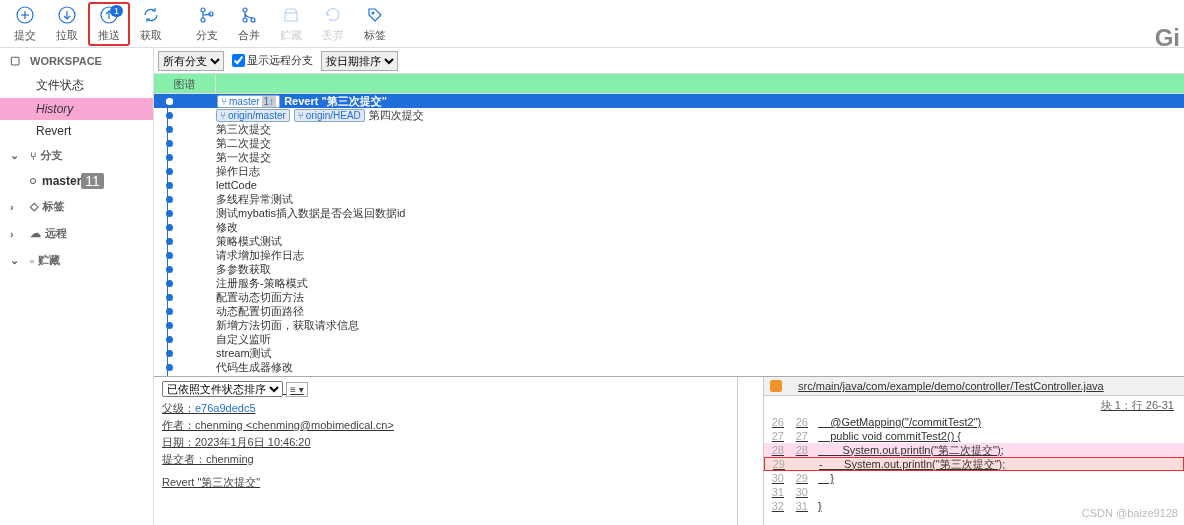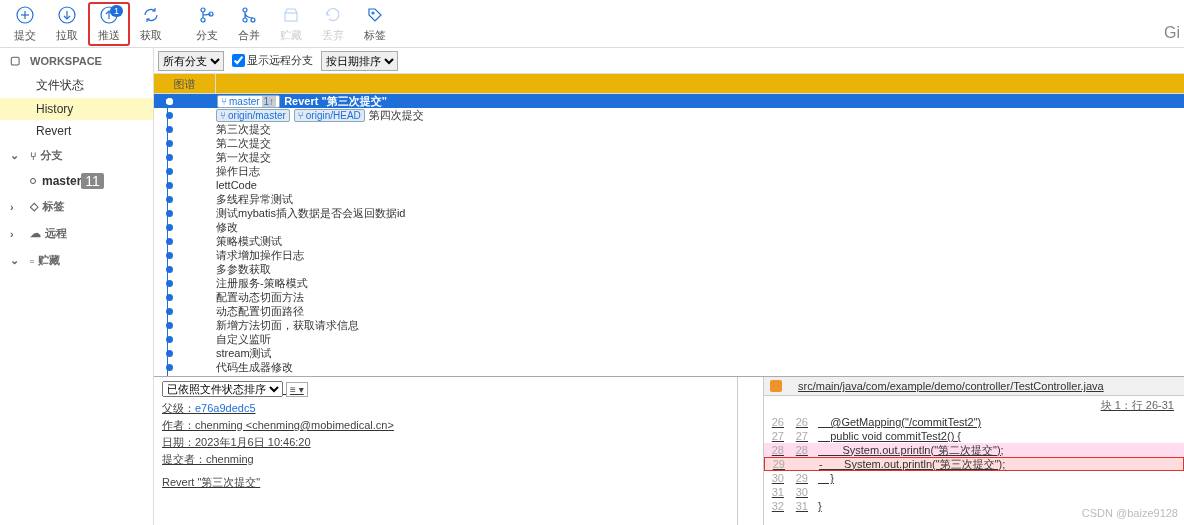--- a/index.html
+++ b/index.html
@@ -9,29 +9,29 @@
 .toolbar-item.disabled { opacity: 0.3; cursor: default; }
 .toolbar-icon { width: 22px; height: 22px; display: flex; align-items: center; justify-content: center; color: #1e6fd9; }
 .toolbar-label { font-size: 11px; color: #555; margin-top: 2px; }
 .push-box { border: 2px solid #d33; border-radius: 3px; }
 .badge { position: absolute; top: 1px; right: 5px; background: #1e6fd9; color: #fff; border-radius: 8px; font-size: 9px; padding: 0 4px; line-height: 12px; }
 .main { display: flex; height: calc(100vh - 48px); }
 .sidebar { width: 154px; border-right: 1px solid #ddd; background: #fff; overflow-y: auto; }
 .side-head { display: flex; align-items: center; padding: 6px 10px; font-size: 11px; color: #666; font-weight: bold; }
 .side-head .icn { width: 16px; margin-right: 4px; color: #666; }
 .side-item { padding: 4px 10px 4px 36px; cursor: pointer; }
-.side-item.sel { background: #fef9c3; }
+.side-item.sel { background: #f9a8d4; font-style: italic; }
 .side-item.sub { padding-left: 30px; display:flex; align-items:center;}
 .side-item .cnt { float: right; background: #888; color: #fff; font-size: 14px; padding: 0 4px; border-radius: 2px; }
 .side-bullet { width:6px;height:6px;border-radius:50%;border:1px solid #555;display:inline-block;margin-right:6px;}
 .content { flex: 1; display: flex; flex-direction: column; }
 .filters { display: flex; align-items: center; height: 26px; border-bottom: 1px solid #ddd; padding: 0 4px; gap: 8px;}
 .filters select { font-size: 11px; border:1px solid #aaa; height:20px; }
 .filters label { font-size:11px; display:flex; align-items:center; gap:2px;}
-.grid-head { display: flex; height: 20px; border-bottom: 1px solid #ddd; background: #eab308; font-size:11px; color:#555;gap:18px;}
+.grid-head { display: flex; height: 20px; border-bottom: 1px solid #ddd; background: #86efac; font-size:11px; color:#555;gap:18px;}
 .gh-graph { width: 62px; text-align:center; border-right:1px solid #ddd; line-height:20px;}
 .gh-desc { flex:1; text-align:center; line-height:20px;}
 .commits { flex:1; overflow:auto; position:relative;}
 .commit-row { display:flex; align-items:center; height:14px; font-size:11px; padding-left: 2px;}
 .commit-row.sel { background:#1e6fd9; color:#fff;}
 .graph-cell { width: 60px; position:relative; display:flex; justify-content:flex-start; align-items:center; padding-left:10px;}
 .dot { width:7px; height:7px; border-radius:50%; background:#1e6fd9; }
 .commit-row.sel .dot { background:#fff;}
 .desc-cell { flex:1; display:flex; align-items:center; gap:4px;}
 .branch-tag { background:#e0e9f5; border:1px solid #8ab; color:#1e6fd9; font-size:10px; padding:0 3px; border-radius:2px; display:inline-flex; align-items:center; gap:2px;}
@@ -46,21 +46,21 @@
 .file-path { background:#f0f0f0; border-bottom:1px solid #ccc; padding:3px 6px; font-size:11px; display:flex; align-items:center; gap:16px;}
 .file-path .fi { width:12px;height:12px;background:#f0932b;border-radius:2px;}
 .diff-hunk { font-size:11px; color:#666; padding:2px 10px; text-align:right;}
 .diff-body { font-family: Consolas, monospace; font-size:11px; }
 .diff-line { display:flex; align-items:center; height:14px;}
 .ln { width:24px; text-align:right; color:#aaa; padding-right:4px;}
 .code { flex:1; white-space:pre; padding-left:6px;}
 .redbox { border:1px solid #d33; }
 .removed { background:#fde; }
 .removed2 { background:#fdd; }
-.watermark { position:fixed; right:4px; top:24px; font-size:16px; color:#888;}
+.watermark { position:fixed; right:4px; top:24px; font-size:24px; color:#888;font-weight:bold;}
 .watermark2 { position:fixed; right:6px; bottom:6px; font-size:11px; color:#bbb;}
 p { margin: 2px 0; }
 </style>
 </head>
 <body>
 
 <div class="toolbar">
   <div class="toolbar-item">
     <span class="toolbar-icon">
         <svg width="20" height="20" viewBox="0 0 20 20" fill="none" stroke="currentColor" stroke-width="1.2">

